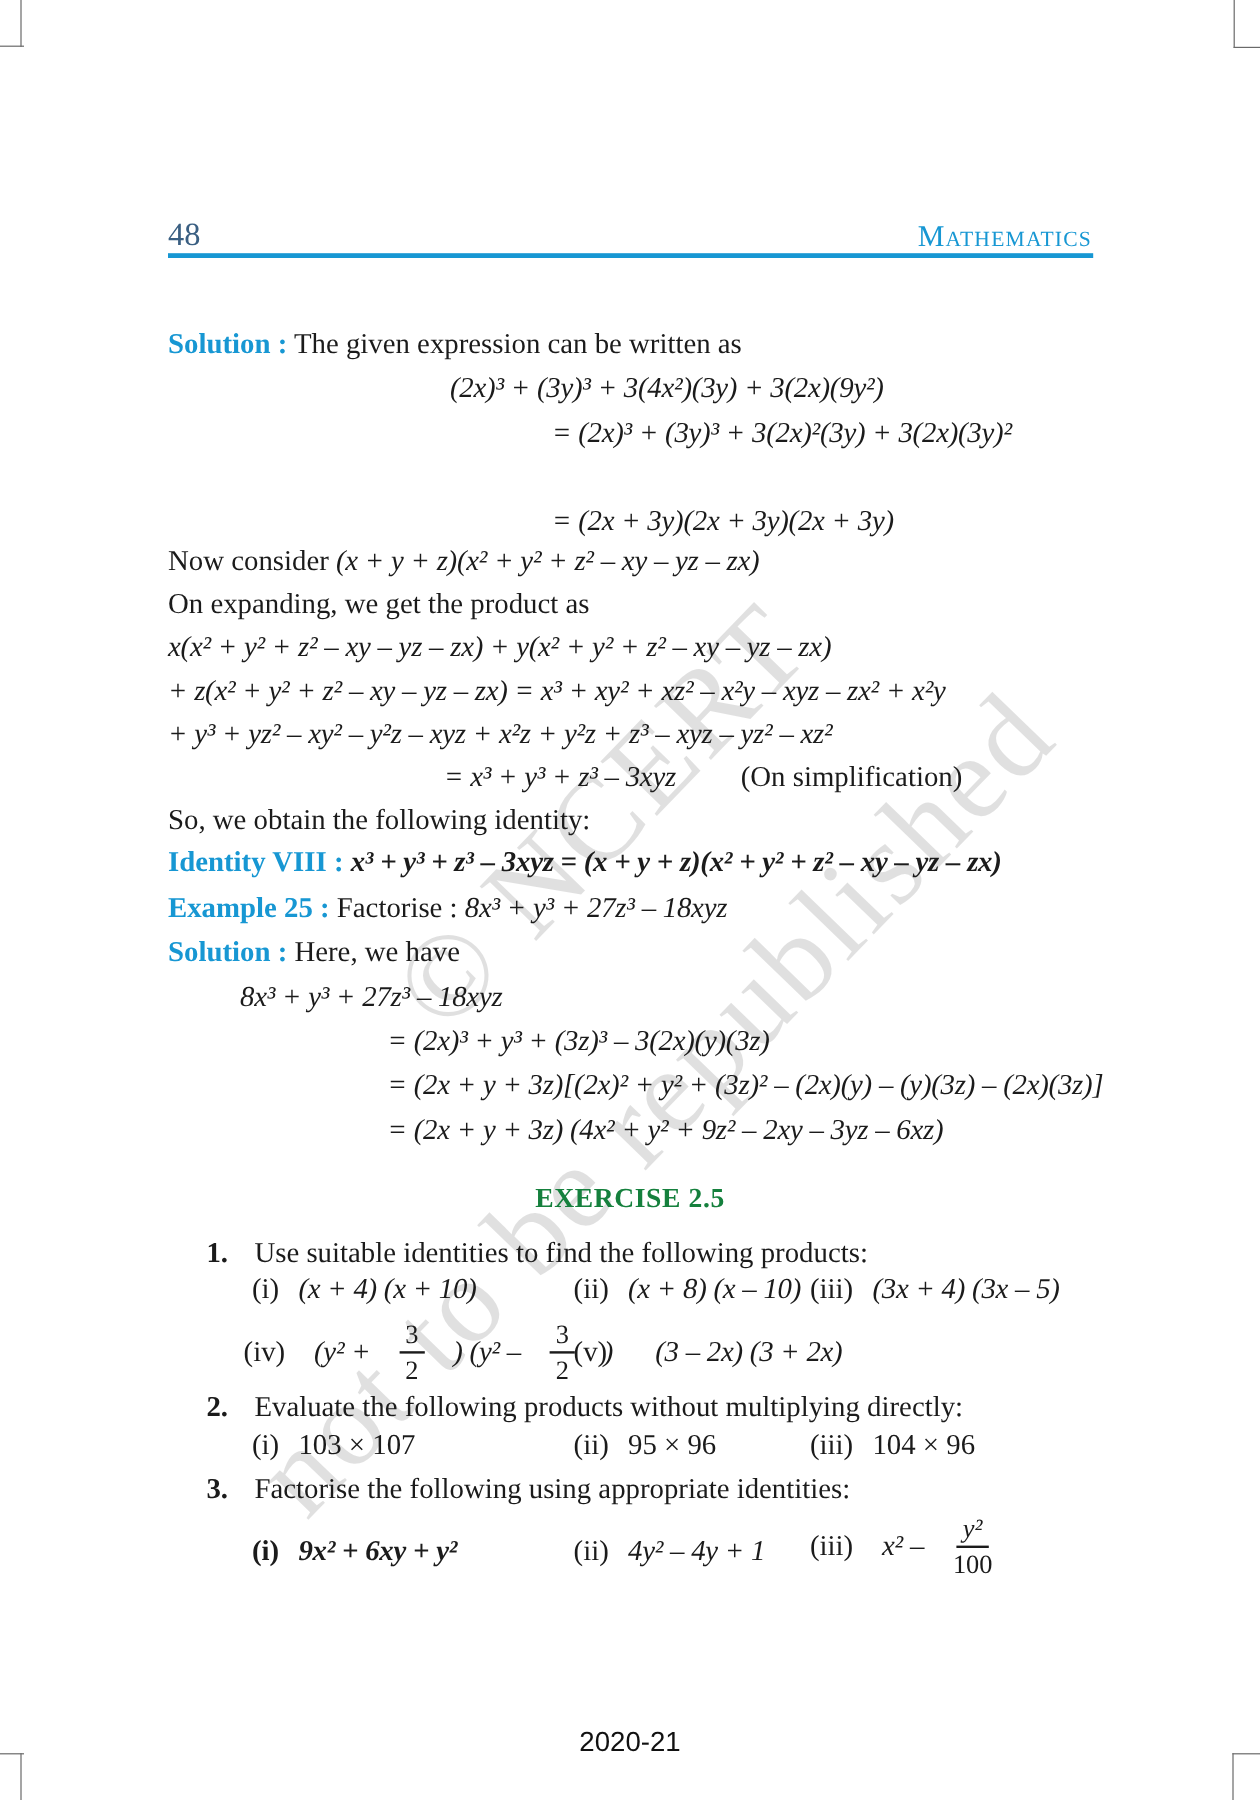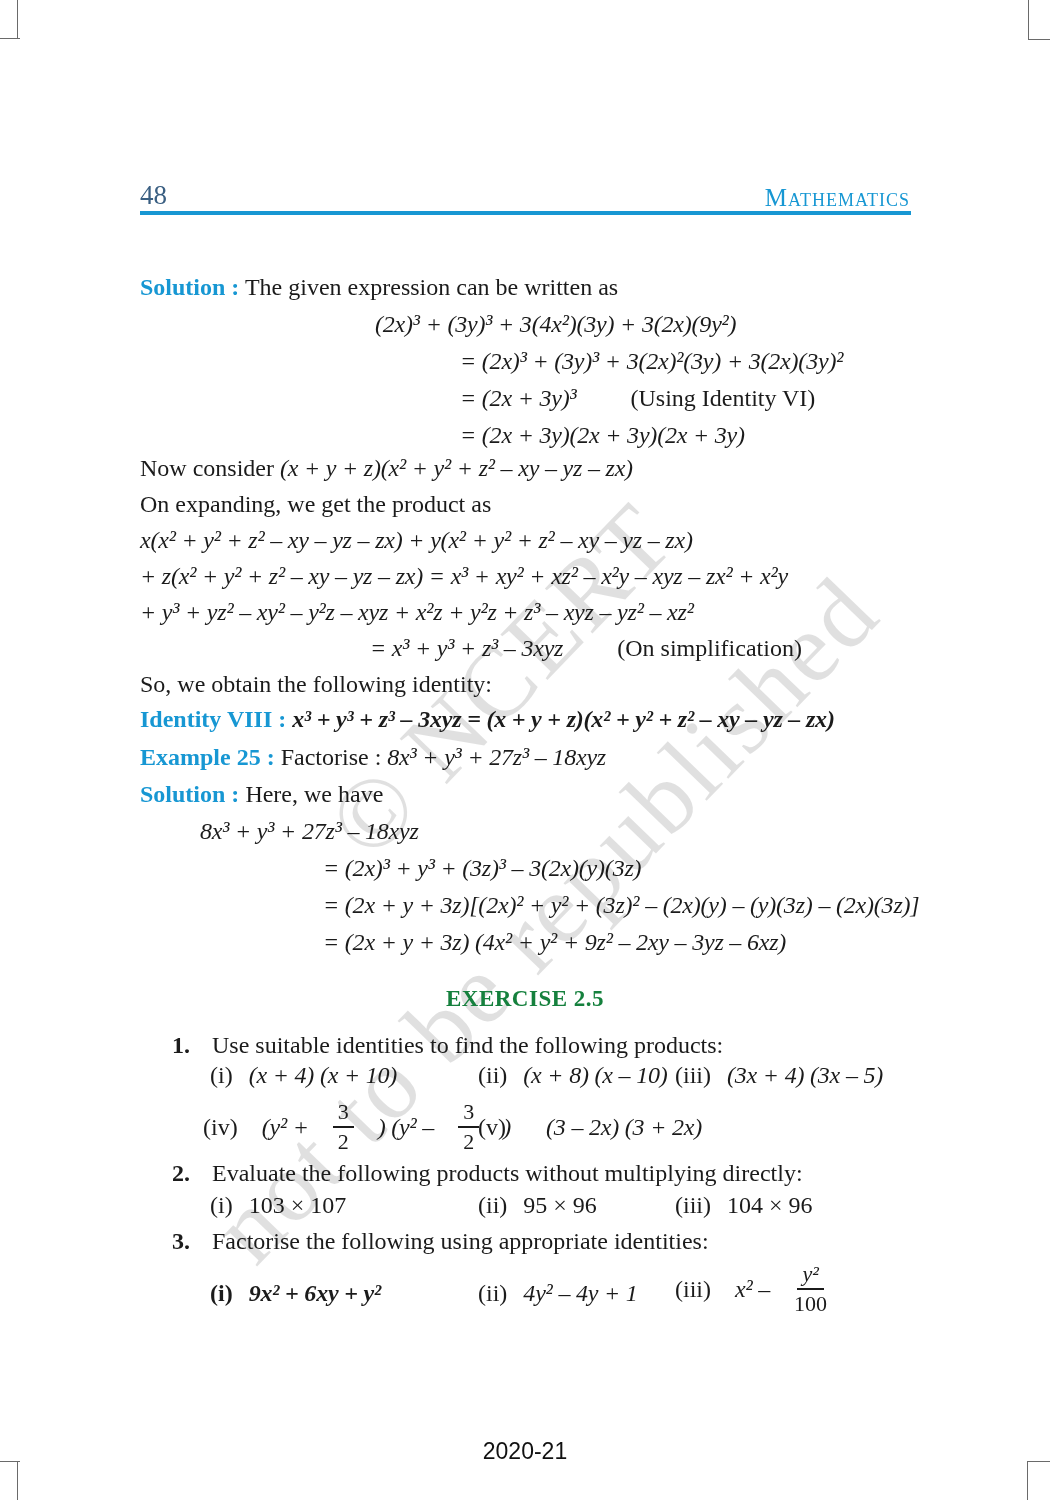--- a/index.html
+++ b/index.html
@@ -67,24 +67,20 @@
   <div class="line" style="left:140px; top:274px;">
     <span class="blue">Solution :</span>
     <span>The given expression can be written as</span>
   </div>
   <div class="line" style="left:375px; top:311px;">
     <span class="math">(2x)³ + (3y)³ + 3(4x²)(3y) + 3(2x)(9y²)</span>
   </div>
   <div class="line" style="left:460px; top:348px;">
     <span class="math">= (2x)³ + (3y)³ + 3(2x)²(3y) + 3(2x)(3y)²</span>
   </div>
-  <div class="line" style="left:460px; top:385px;">
-    <span class="math">= (2x + 3y)³</span>
-    <span class="note">(Using Identity VI)</span>
-  </div>
   <div class="line" style="left:460px; top:422px;">
     <span class="math">= (2x + 3y)(2x + 3y)(2x + 3y)</span>
   </div>
 
   <div class="line" style="left:140px; top:455px;">
     <span>Now consider</span>
     <span class="math">(x + y + z)(x² + y² + z² – xy – yz – zx)</span>
   </div>
   <div class="line" style="left:140px; top:491px;">
     <span>On expanding, we get the product as</span>

